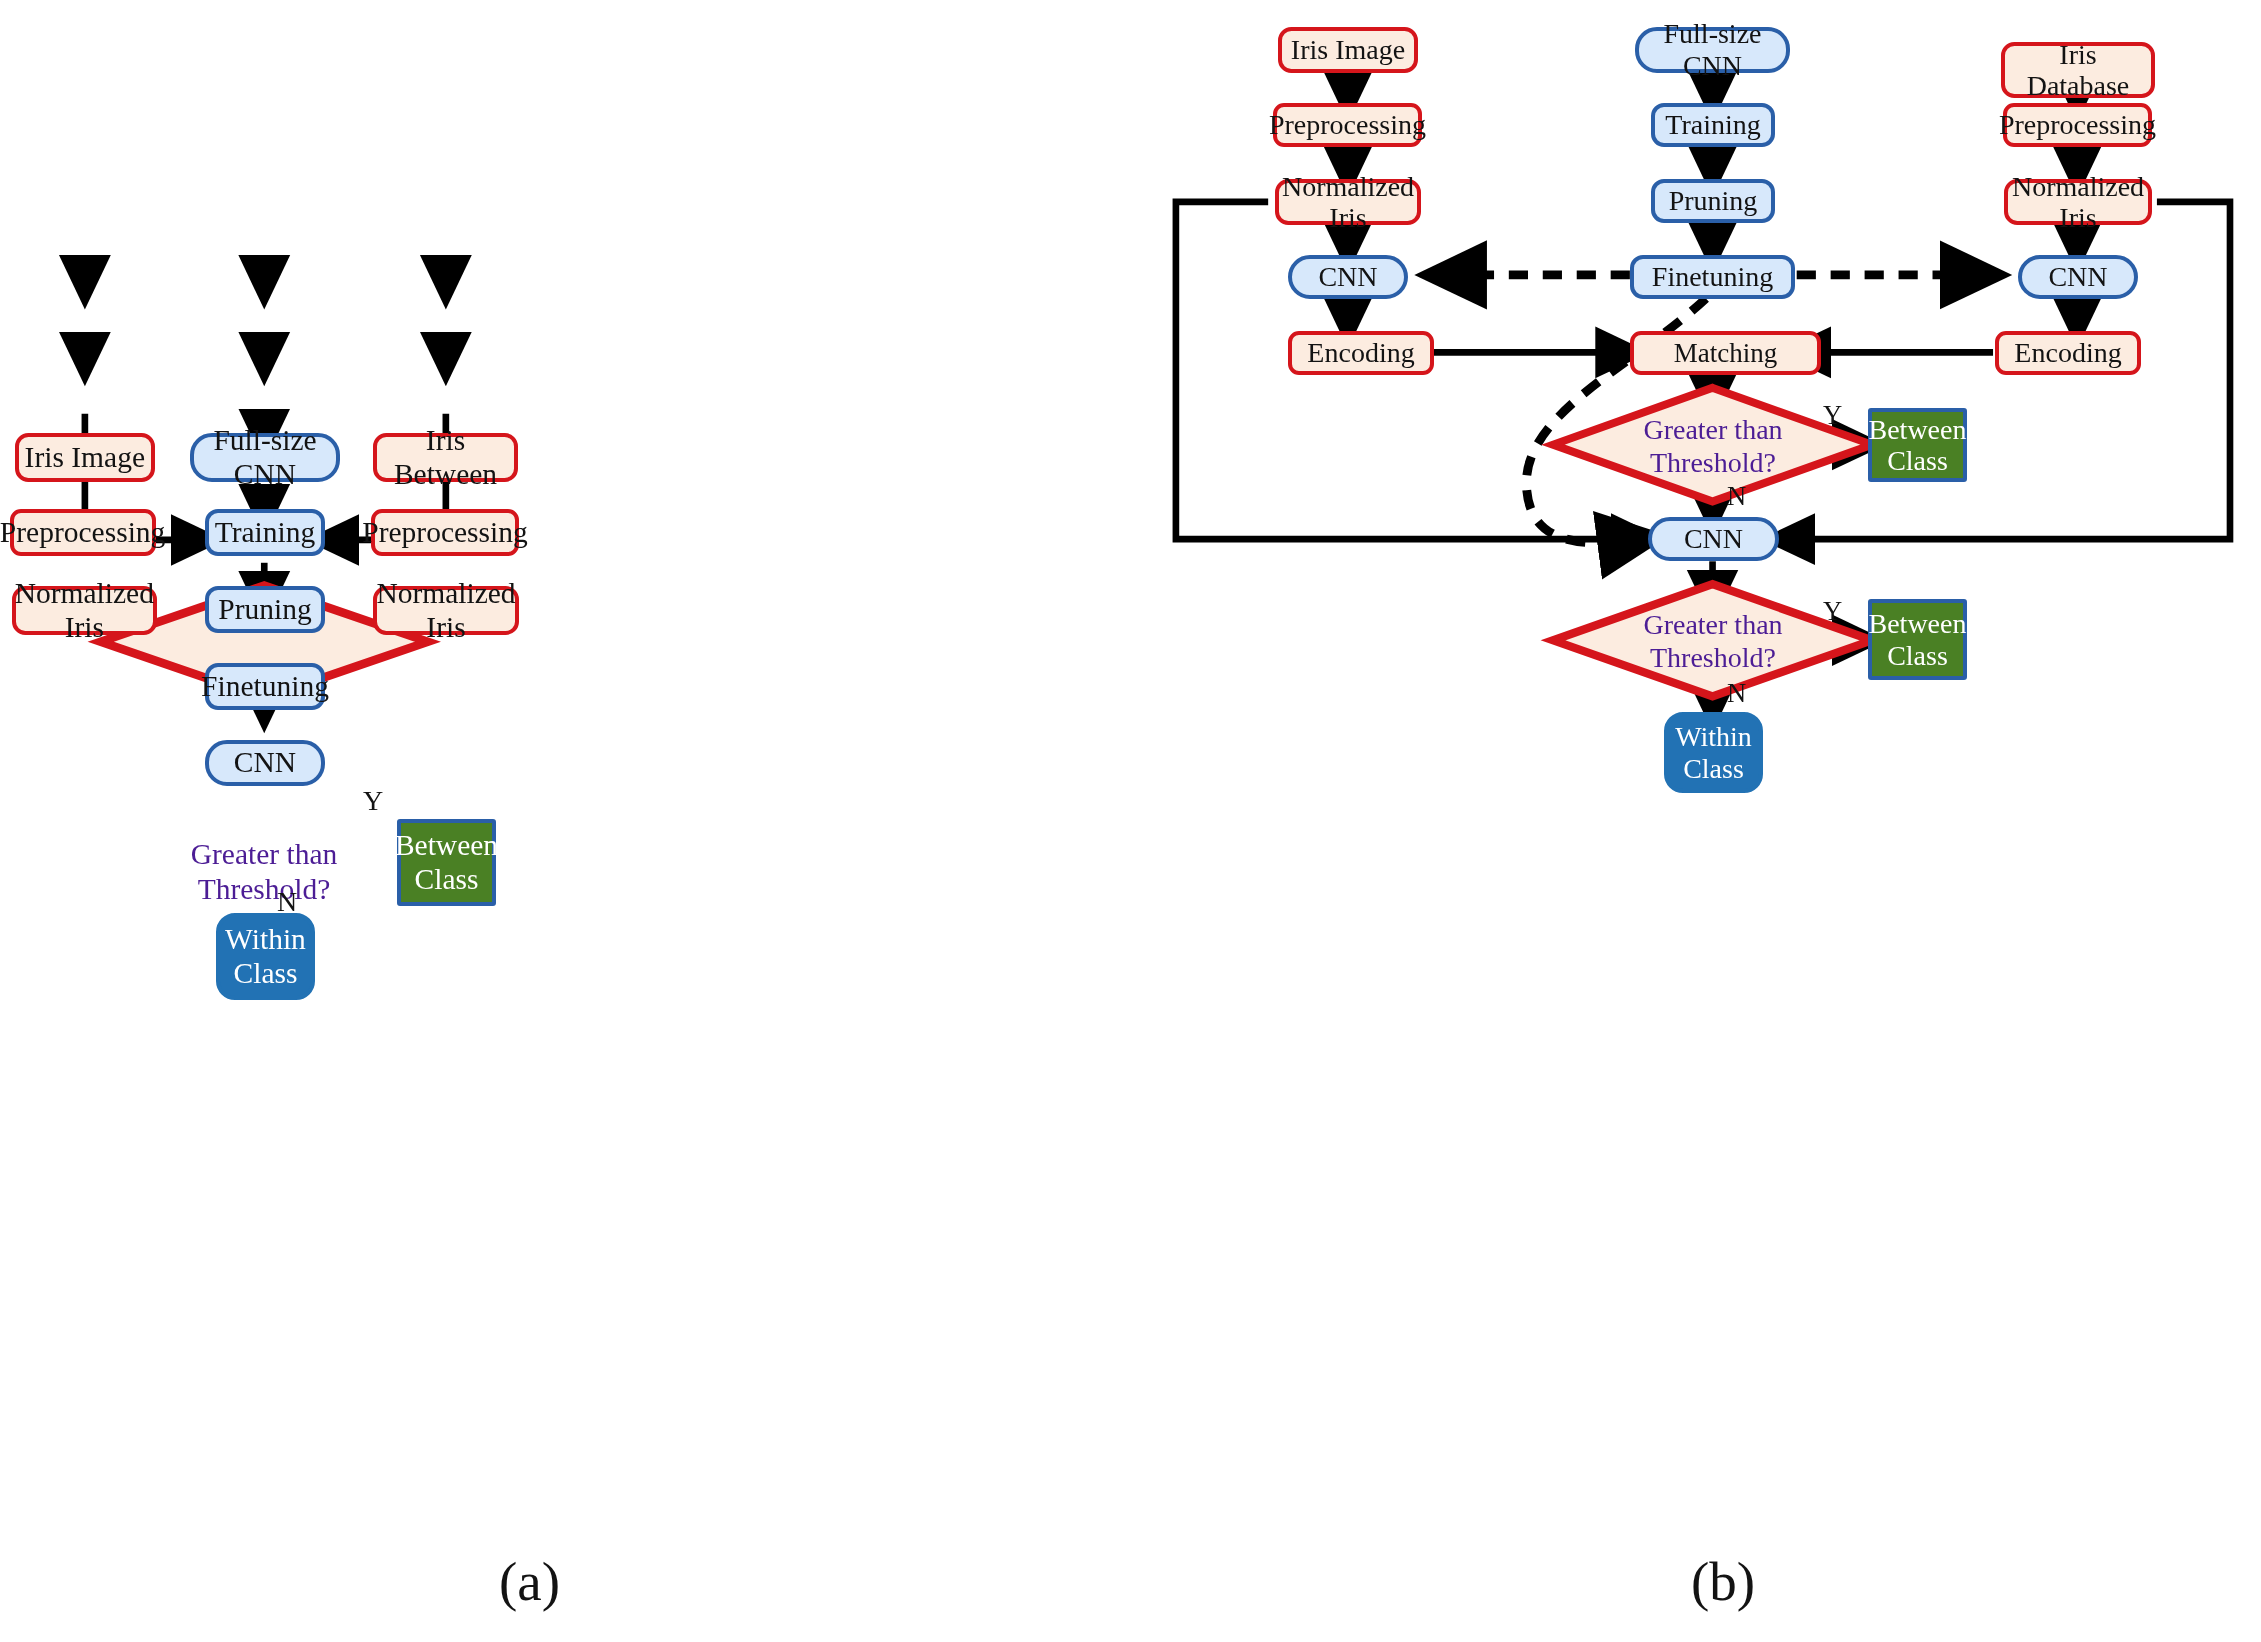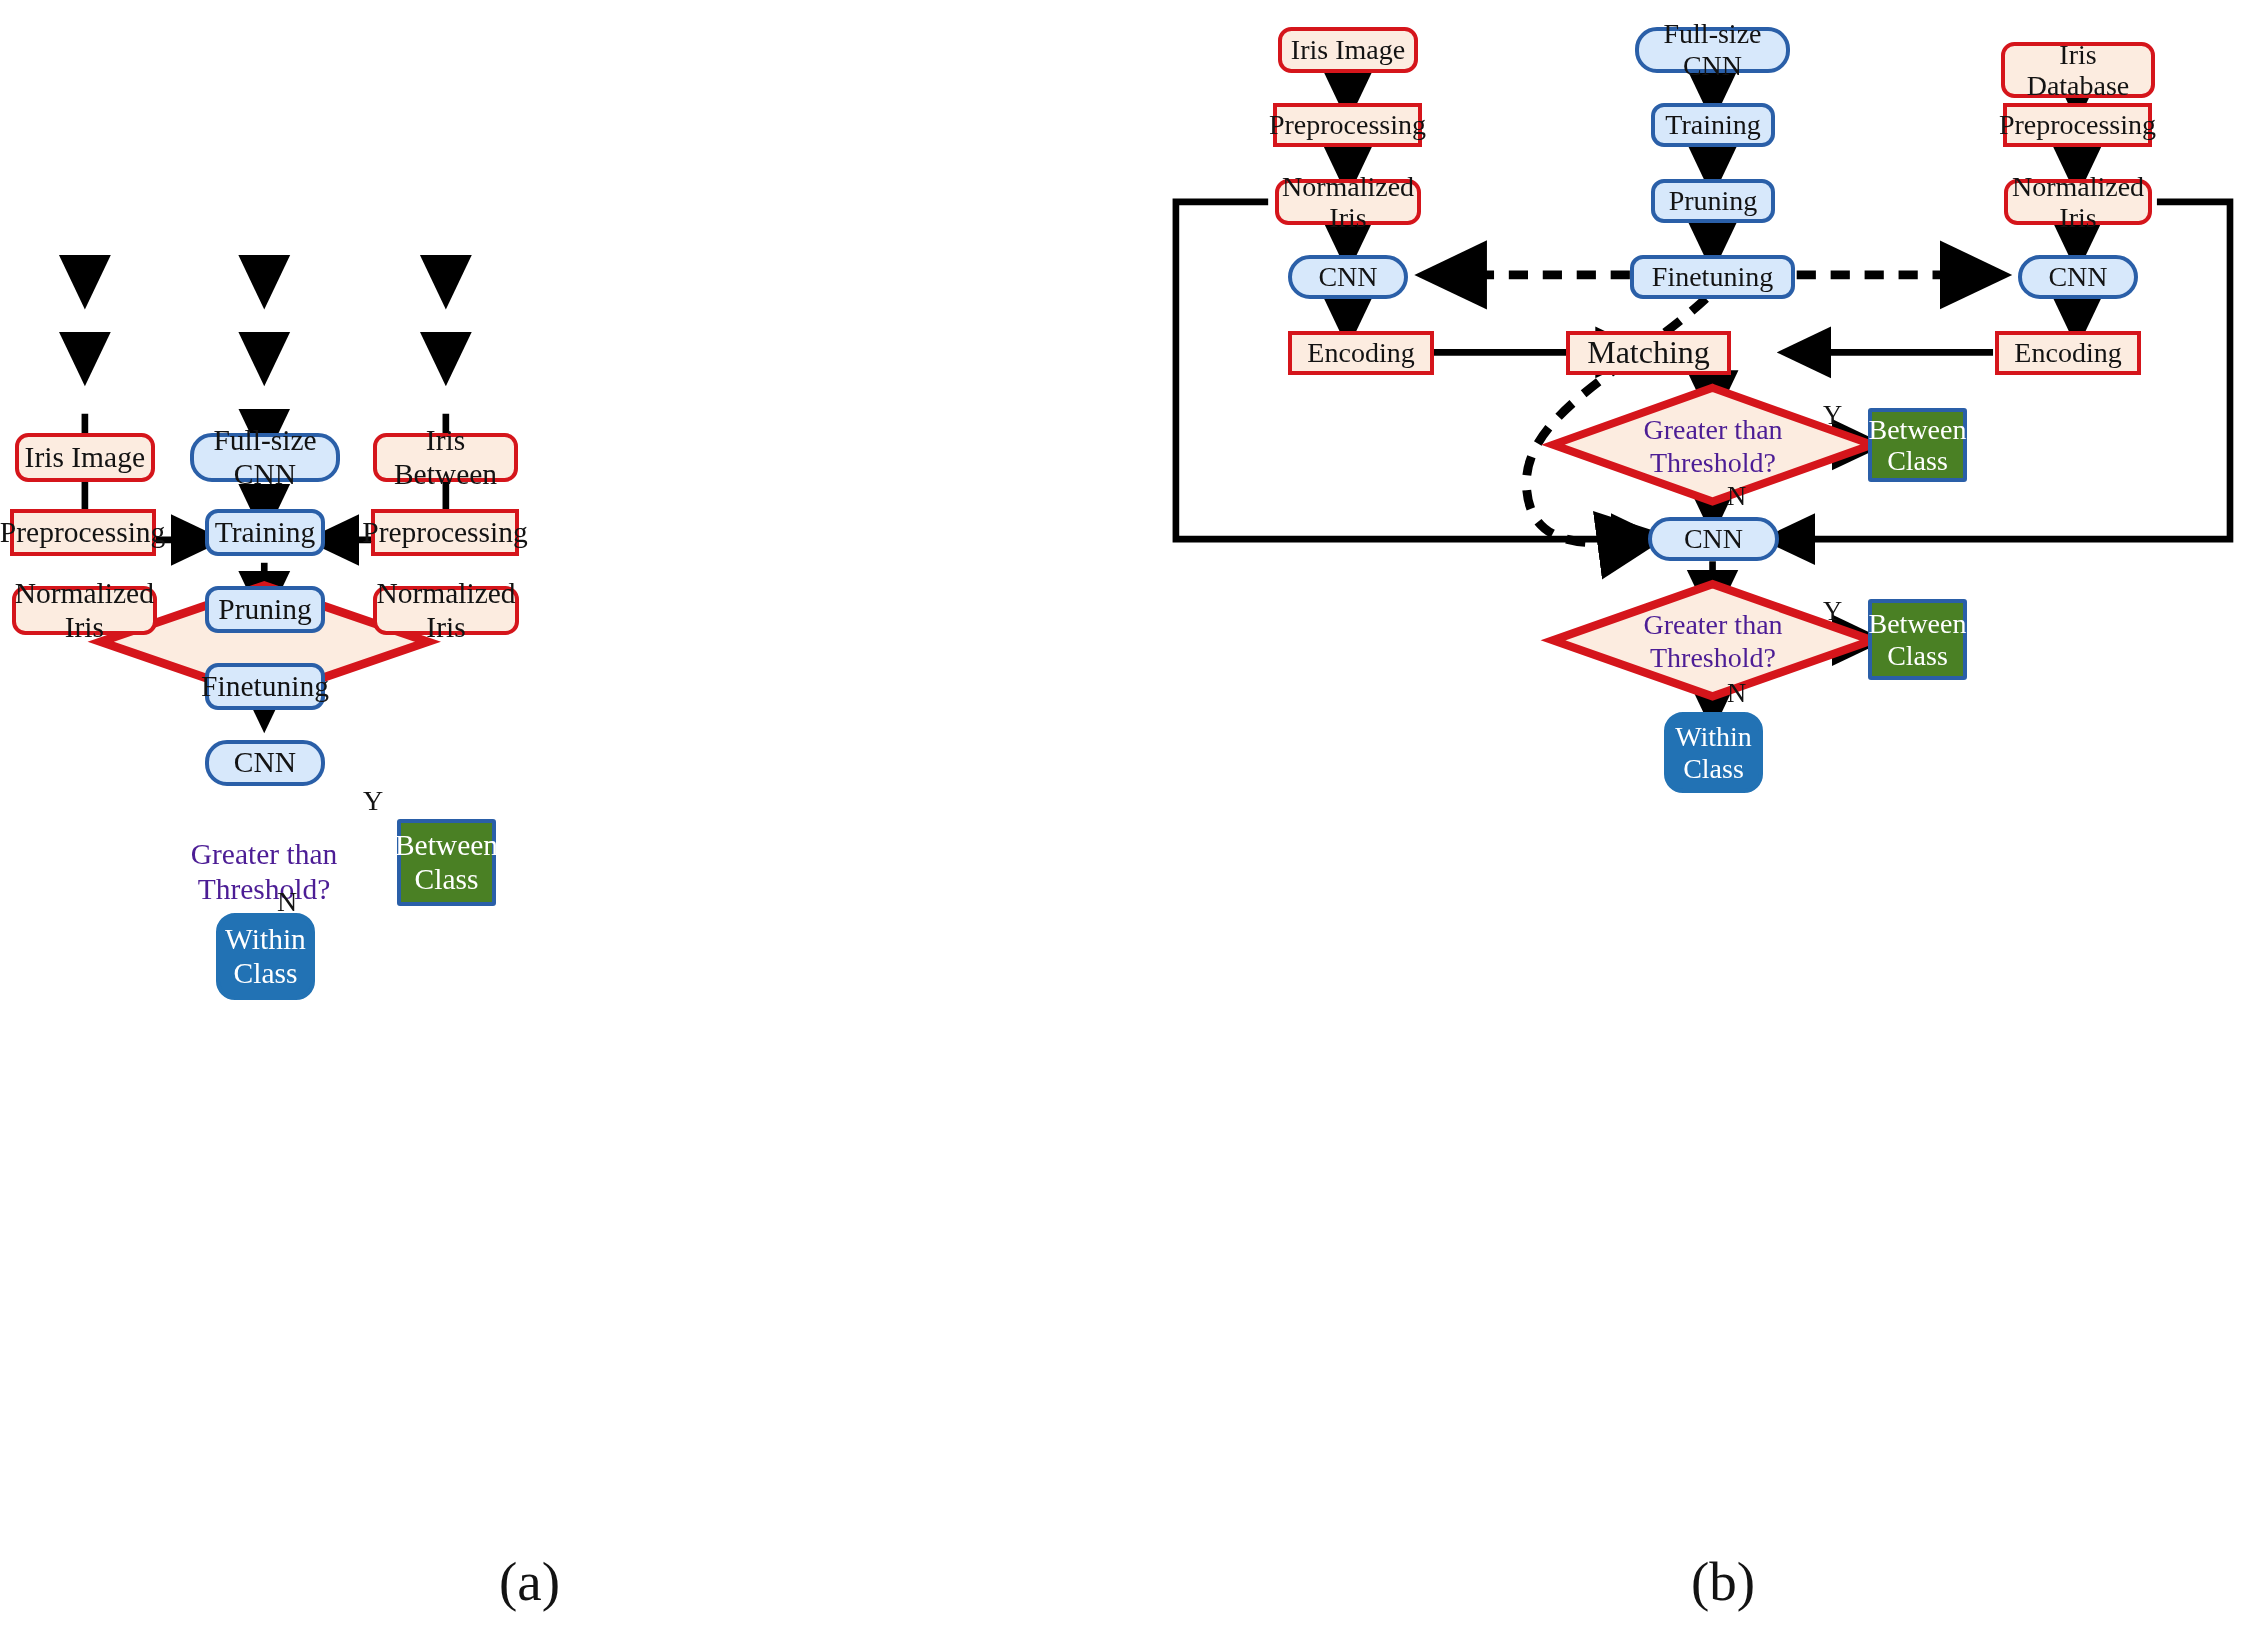--- a/index.html
+++ b/index.html
@@ -16,21 +16,21 @@
   .node{
     position:absolute;box-sizing:border-box;
     display:flex;align-items:center;justify-content:center;
     text-align:center;line-height:1.12;
     font-family:"Liberation Serif","DejaVu Serif",serif;
     color:#131313;
     white-space:pre-line;
     z-index:5;
   }
   .red-round{background:#fcece0;border:4.4px solid #d5151b;border-radius:13.3px;}
-  .red-sq   {background:#fcece0;border:4.4px solid #d5151b;border-radius:0;}
+  .red-sq   {background:#fcece0;border:4.4px solid #d5151b;border-radius:11px;}
   .blue-round{background:#d7e8fb;border:4.4px solid #2a5fa8;border-radius:22px;}
   .blue-sq  {background:#d7e8fb;border:4.4px solid #2a5fa8;border-radius:13px;}
   .green-term{background:#4a8024;border:4.4px solid #2a5fa8;border-radius:3px;color:#ffffff;}
   .blue-term {background:#2272b4;border:4.4px solid #2272b4;border-radius:19px;color:#ffffff;}
 
   
   .diamond-label{
     position:absolute;z-index:6;
     display:flex;align-items:center;justify-content:center;
     text-align:center;line-height:1.18;white-space:pre-line;color:#4c1d95;
@@ -159,21 +159,21 @@
   <div class="node red-round" style="left:1278px;top:26.6px;width:140px;height:46px;font-size:28px;">Iris Image</div>
   <div class="node red-sq" style="left:1273px;top:103px;width:149px;height:44px;font-size:28px;">Preprocessing</div>
   <div class="node red-round" style="left:1275px;top:179px;width:146px;height:46px;font-size:28px;">Normalized Iris</div>
   <div class="node blue-round" style="left:1288px;top:255px;width:120px;height:44px;font-size:28px;">CNN</div>
   <div class="node red-sq" style="left:1288px;top:331px;width:146px;height:44px;font-size:28px;">Encoding</div>
 
   <div class="node blue-round" style="left:1635px;top:26.6px;width:155px;height:46px;font-size:28px;">Full-size CNN</div>
   <div class="node blue-sq" style="left:1651px;top:103px;width:124px;height:44px;font-size:28px;">Training</div>
   <div class="node blue-sq" style="left:1651px;top:179px;width:124px;height:44px;font-size:28px;">Pruning</div>
   <div class="node blue-sq" style="left:1630px;top:255px;width:165px;height:44px;font-size:28px;">Finetuning</div>
-  <div class="node red-sq" style="left:1566px;top:331px;width:165px;height:44px;font-size:32px;">Matching</div>
+  <div class="node red-sq" style="left:1630px;top:331px;width:191px;height:44px;font-size:27px;">Matching</div>
 
   <div class="node red-round" style="left:2001px;top:42px;width:154px;height:56px;font-size:28px;">Iris Database</div>
   <div class="node red-sq" style="left:2003px;top:103px;width:149px;height:44px;font-size:28px;">Preprocessing</div>
   <div class="node red-round" style="left:2004px;top:179px;width:148px;height:46px;font-size:28px;">Normalized Iris</div>
   <div class="node blue-round" style="left:2018px;top:255px;width:120px;height:44px;font-size:28px;">CNN</div>
   <div class="node red-sq" style="left:1995px;top:331px;width:146px;height:44px;font-size:28px;">Encoding</div>
 
   <div class="diamond-label" style="left:1558px;top:412px;width:310px;height:68px;font-size:28px;">Greater than
 Threshold?</div>
   <div class="node green-term" style="left:1868px;top:408px;width:99px;height:74px;font-size:28px;">Between

